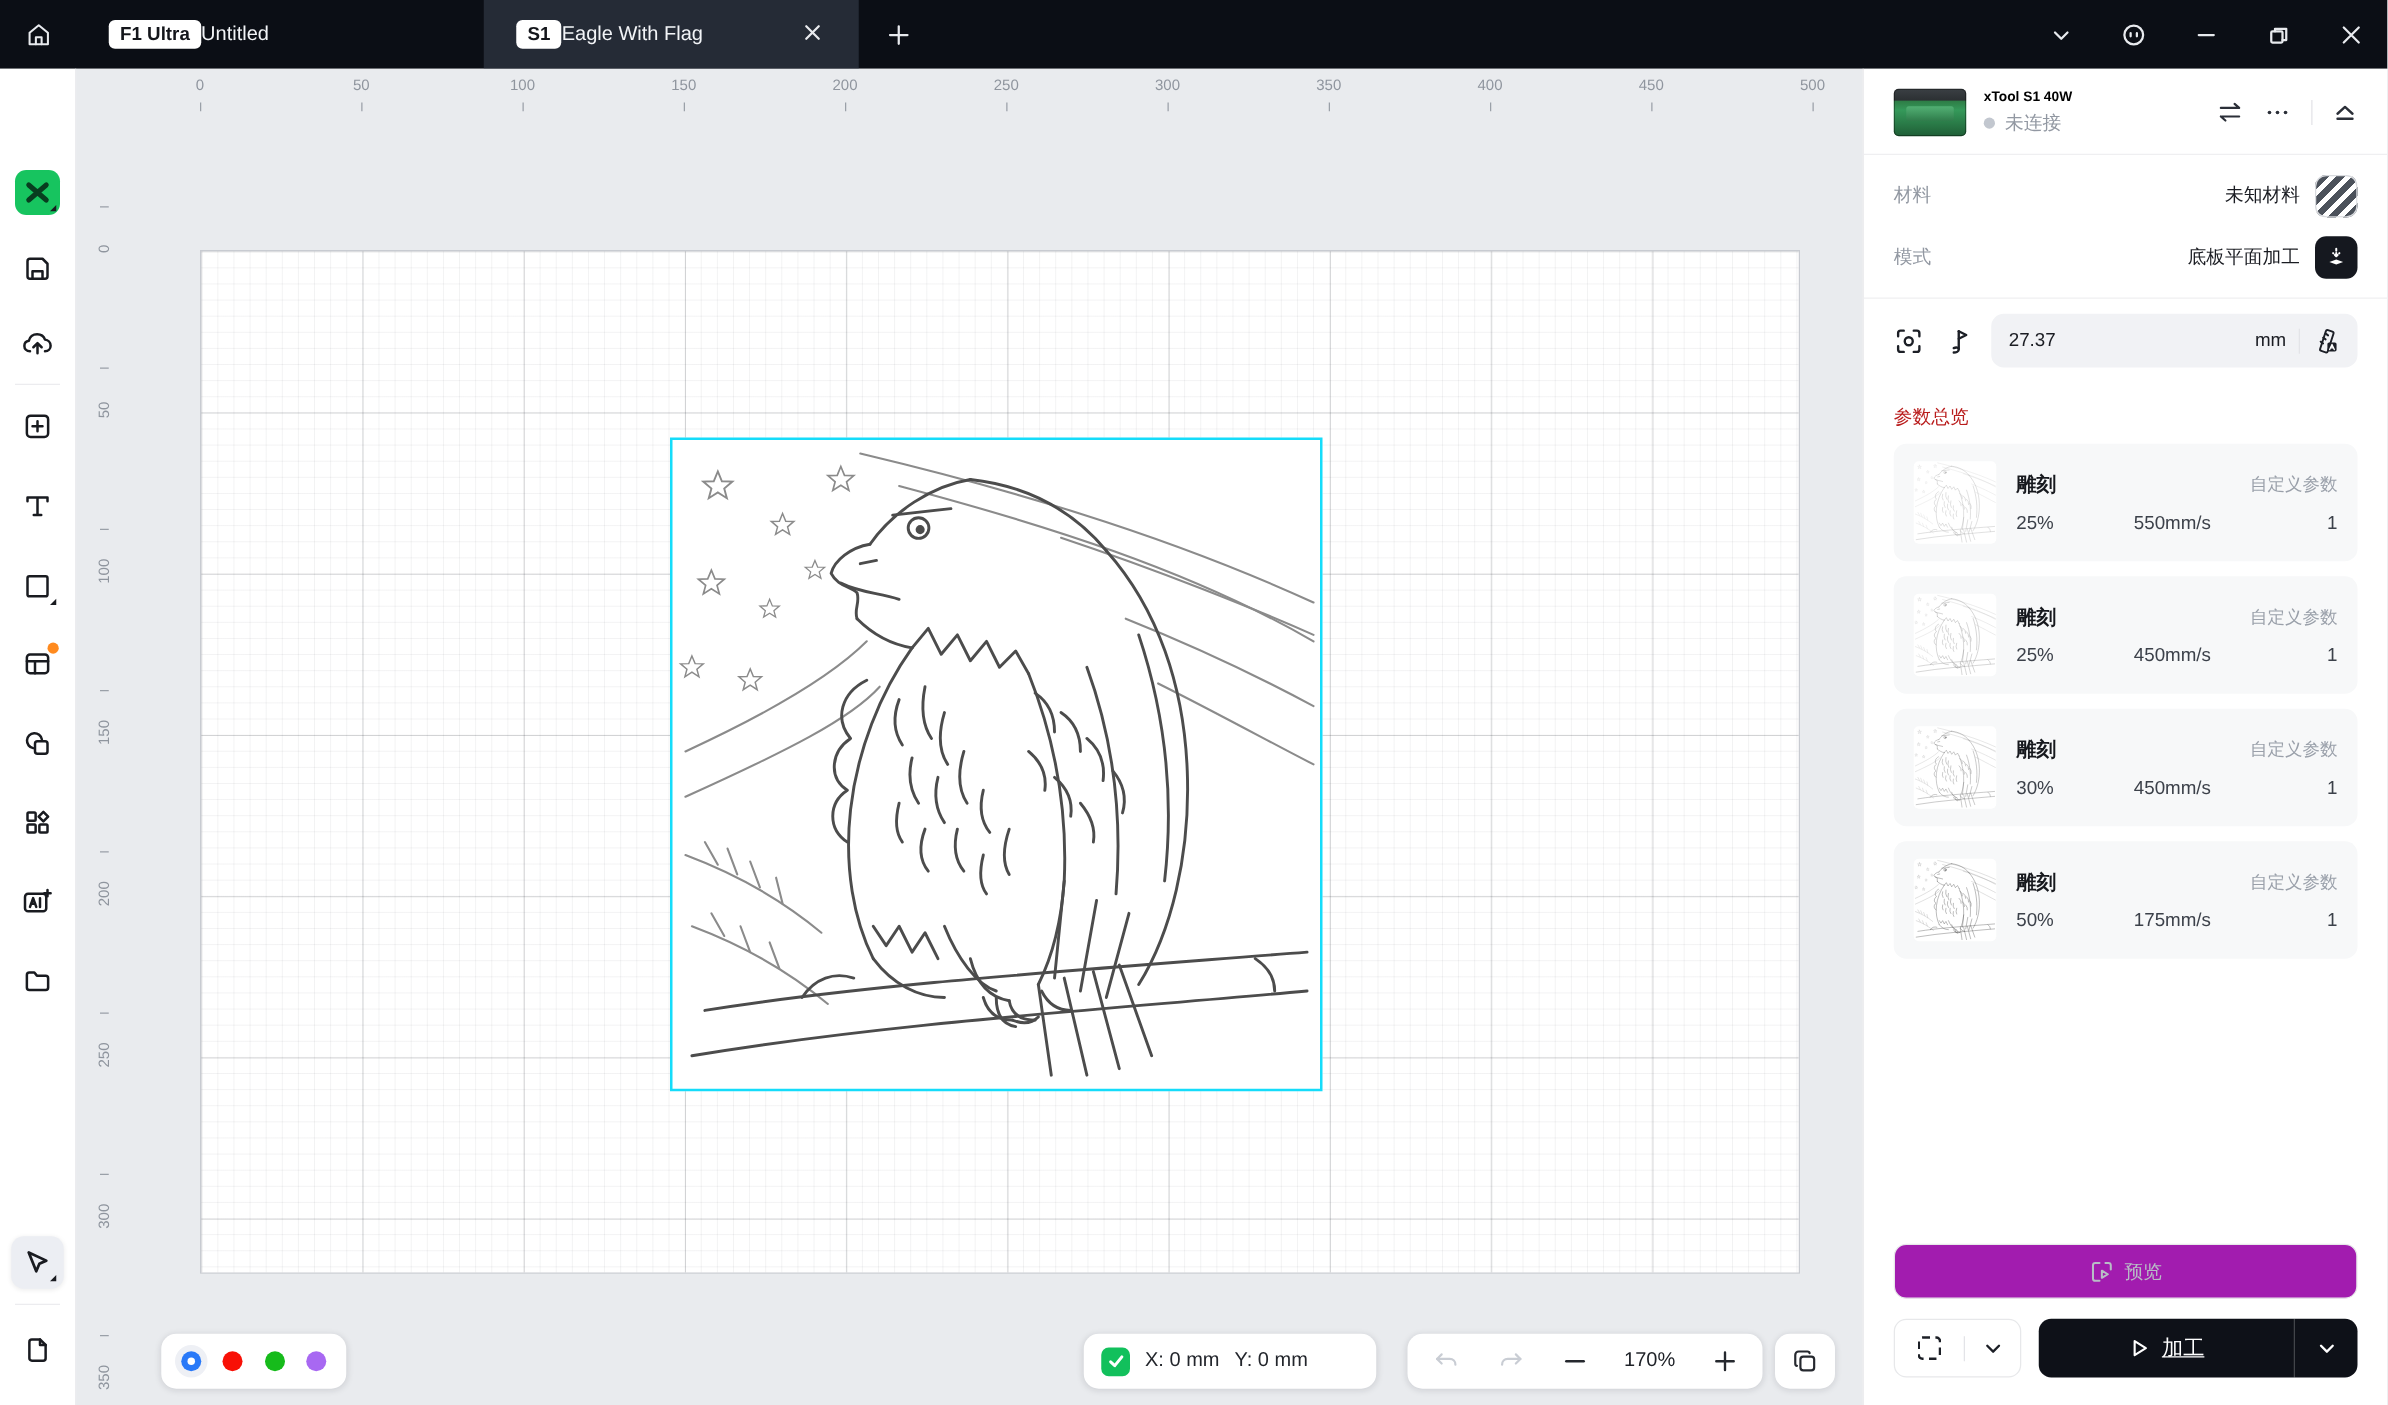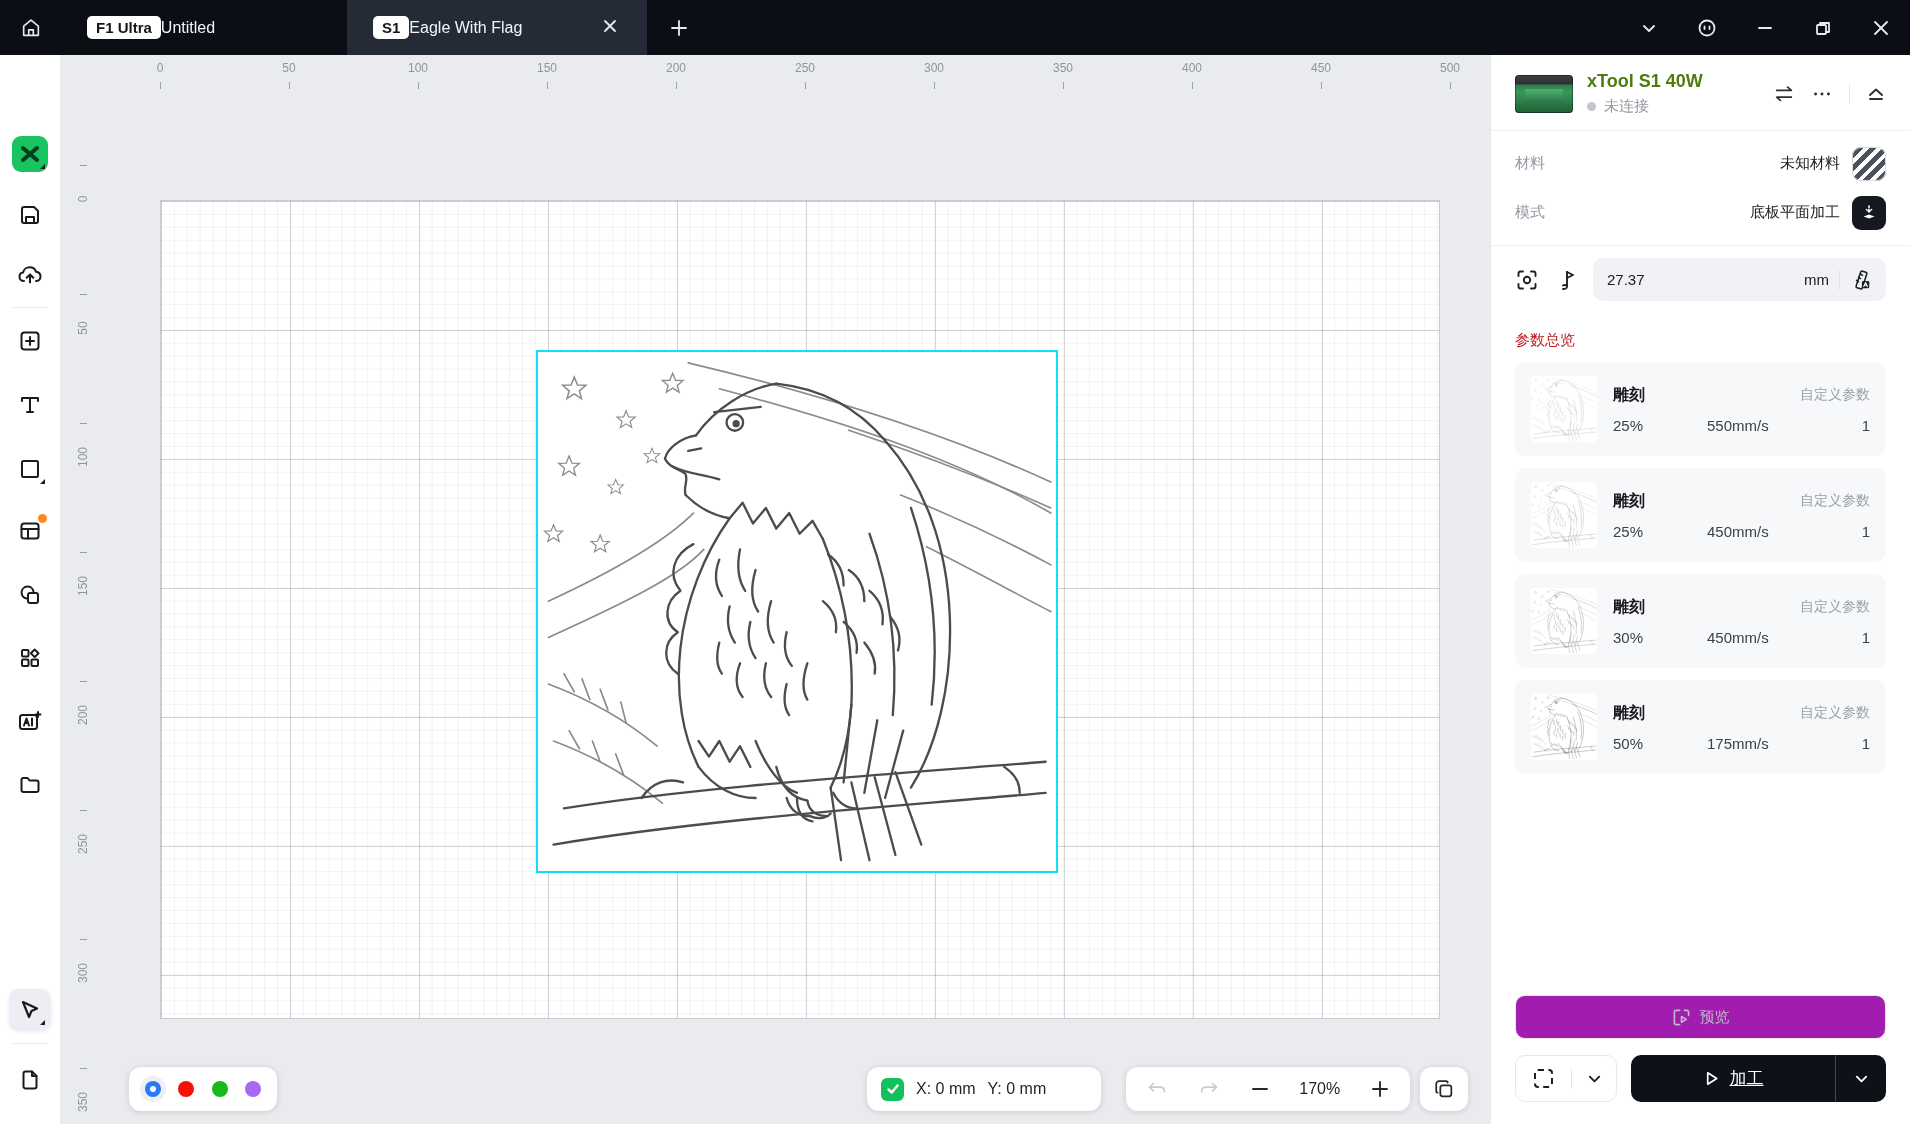--- a/index.html
+++ b/index.html
@@ -4,21 +4,21 @@
 <style>
   * { margin:0; padding:0; box-sizing:border-box; }
   html,body { width:1910px; height:1124px; overflow:hidden; font-family:"Liberation Sans", sans-serif; background:#e9ebee; }
   .app { width:1910px; height:1124px; display:flex; flex-direction:column; }
 
   
   .topbar { height:55px; background:#0b0e15; display:flex; align-items:stretch; color:#fff; flex:0 0 auto; }
   .home-btn { width:61px; display:flex; align-items:center; justify-content:center; cursor:pointer; }
   .tab { display:flex; align-items:center; gap:0; padding:0 26px; cursor:pointer; }
   .tab.inactive { width:286px; }
-  .tab.active { background:#252b36; width:300px; }
+  .tab.active { background:#252b36; width:300px;margin-left:40px; }
   .tab-badge { background:#fff; color:#14161b; font-weight:700; font-size:15px; padding:3px 9px; border-radius:5px; white-space:nowrap; }
   .tab-title { font-size:16px; color:#f2f4f7; white-space:nowrap; overflow:hidden; }
   .tab-close { margin-left:auto; font-size:15px; color:#e7e9ec; padding:4px; }
   .newtab-btn { width:64px; display:flex; align-items:center; justify-content:center; }
   .win-ctrls { margin-left:auto; display:flex; align-items:center; }
   .win-btn { width:58px; height:55px; display:flex; align-items:center; justify-content:center; }
   .icon-stroke { stroke:#e8eaee; fill:none; stroke-width:1.8; stroke-linecap:round; stroke-linejoin:round; }
 
   
   .main { flex:1; display:flex; min-height:0; }
@@ -64,21 +64,21 @@
   .pill-copy { left:1359px; top:1012px; width:48px; justify-content:center; }
   .gicon { stroke:#25282e; fill:none; stroke-width:1.9; stroke-linecap:round; stroke-linejoin:round; cursor:pointer; }
   .gicon.disabled { stroke:#c9cdd4; }
 
   
   .right { width:420px; background:#fff; border-left:1px solid #e7e8ea; display:flex; flex-direction:column; flex:0 0 auto; }
   .dev-header { display:flex; align-items:center; gap:14px; padding:16px 24px 14px; }
   .dev-img { width:58px; height:38px; border-radius:4px; background:linear-gradient(#3b4044,#2c3033 24%, #2e7d46 26%, #35995a 45%, #1f5e36 100%); box-shadow:inset 0 0 0 1px rgba(0,0,0,.35); position:relative; }
   .dev-img::after { content:""; position:absolute; left:10px; top:14px; right:10px; height:12px; border-radius:2px; background:linear-gradient(#57b478,#2f7a4a); opacity:.85; }
   .dev-info { display:flex; flex-direction:column; gap:5px; }
-  .dev-name { font-size:18px; font-weight:700; color:#4d7c0f; }
+  .dev-name { font-size:11px; font-weight:700; color:#000000; }
   .dev-status { display:flex; align-items:center; gap:8px; font-size:15px; color:#9298a2; }
   .status-dot { width:9px; height:9px; border-radius:50%; background:#c2c7cf; }
   .dev-actions { margin-left:auto; display:flex; align-items:center; gap:16px; }
   .dev-actions svg { stroke:#2b2f38; fill:none; stroke-width:1.9; stroke-linecap:round; stroke-linejoin:round; cursor:pointer; }
   .vdiv { width:1px; height:20px; background:#e3e4e8; }
   .hdiv { height:1px; background:#efeff1; }
   .setting-rows { padding:8px 24px; }
   .setting-row { height:49px; display:flex; align-items:center; }
   .setting-label { font-size:15px; color:#9298a2; }
   .setting-value { margin-left:auto; font-size:15px; color:#1a1c22; }

